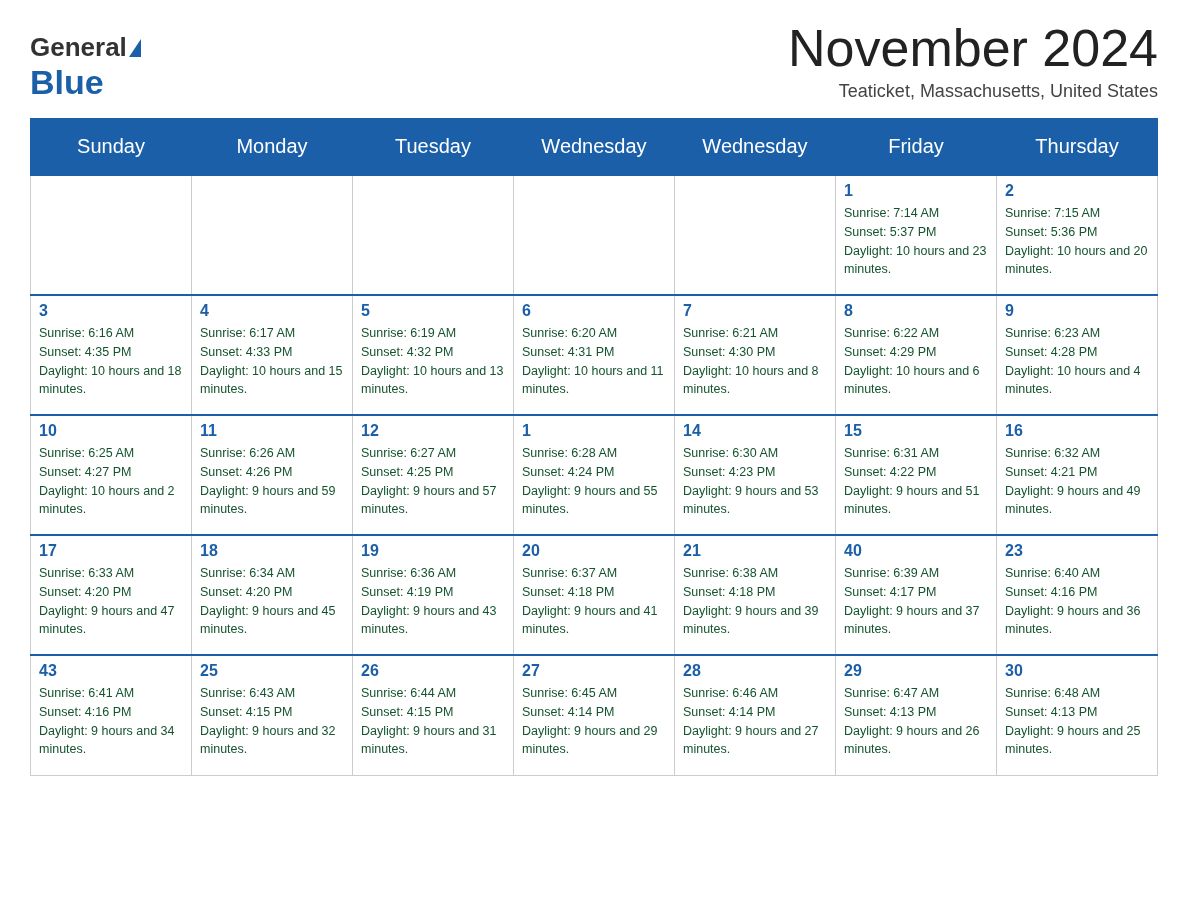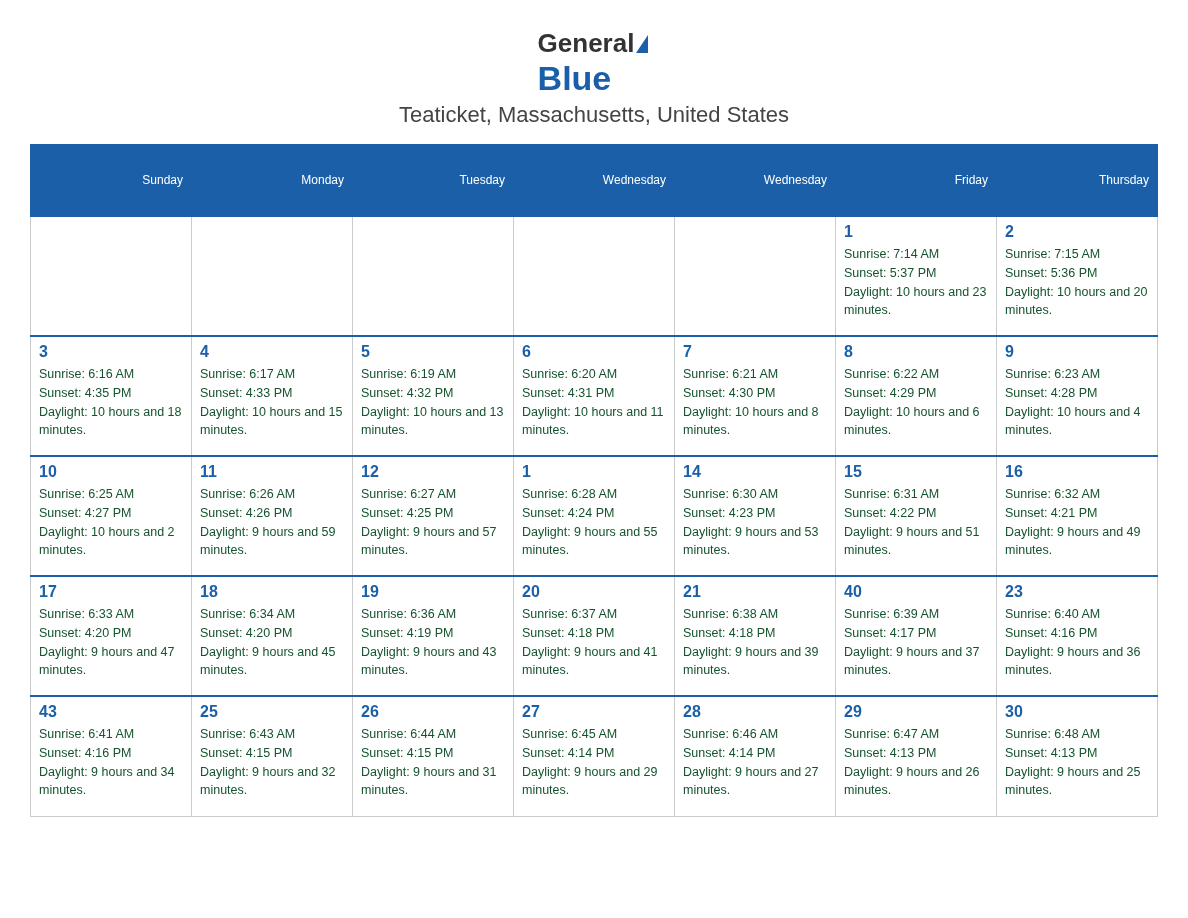--- a/index.html
+++ b/index.html
@@ -6,23 +6,22 @@
     body {
       font-family: Arial, sans-serif;
       background: #fff;
       padding: 20px 30px;
       width: 1188px;
       min-height: 918px;
     }
     .header-area {
       display: flex;
       justify-content: space-between;
-      align-items: center;
+      align-items: flex-end;
       margin-bottom: 16px;
-      flex-direction: column;
     }
     .logo {
       display: flex;
       flex-direction: column;
       align-items: flex-start;
       margin-top: 8px;
     }
     .logo-text {
       display: flex;
       align-items: center;
@@ -51,36 +50,36 @@
     .title-area {
       text-align: right;
     }
     .month-title {
       font-size: 52px;
       font-weight: normal;
       color: #222;
       line-height: 1.1;
     }
     .location-subtitle {
-      font-size: 22px;
+      font-size: 18px;
       color: #444;
       margin-top: 4px;
     }
     .calendar-table {
       width: 100%;
       border-collapse: collapse;
       border: 1px solid #aaa;
     }
     .calendar-table th {
       background-color: #1a5fa8;
       color: #fff;
-      font-size: 12px;
+      font-size: 20px;
       font-weight: normal;
-      padding: 28px 8px;
-      text-align: right;
+      padding: 16px 8px;
+      text-align: center;
       border: 1px solid #1a5fa8;
     }
     .calendar-table td {
       vertical-align: top;
       padding: 6px 8px;
       border: 1px solid #ccc;
       font-size: 13px;
       color: #333;
       width: 14.28%;
       min-height: 110px;
@@ -110,20 +109,21 @@
 
 <div class="header-area">
   <div class="logo">
     <div class="logo-text">
       <span class="logo-general">General</span>
       <span class="logo-triangle"></span>
     </div>
     <span class="logo-blue">Blue</span>
   </div>
   <div class="title-area">
+    <div class="month-title">November 2024</div>
     <div class="location-subtitle">Teaticket, Massachusetts, United States</div>
   </div>
 </div>
 
 <table class="calendar-table">
   <thead>
     <tr>
     <th>Sunday</th>
         <th>Monday</th>
         <th>Tuesday</th>

